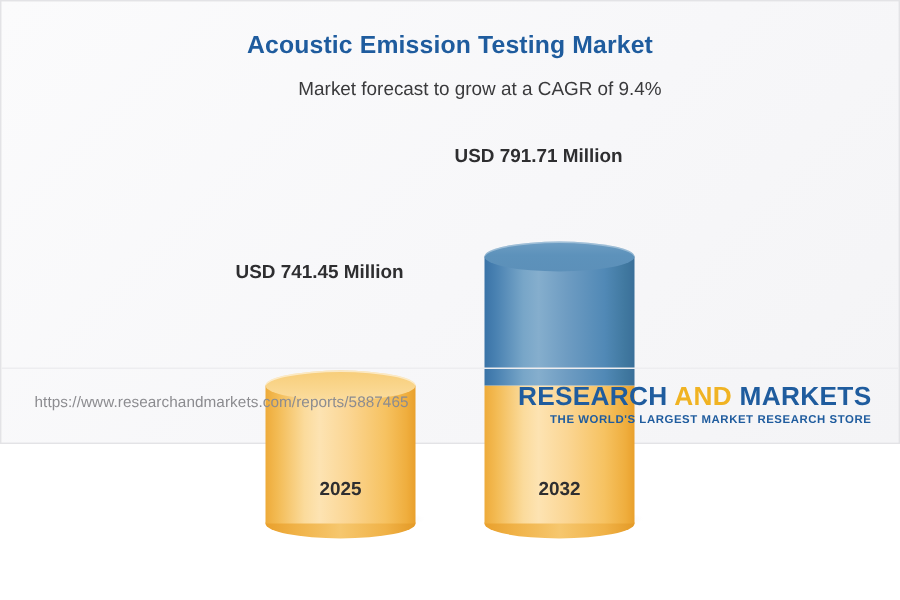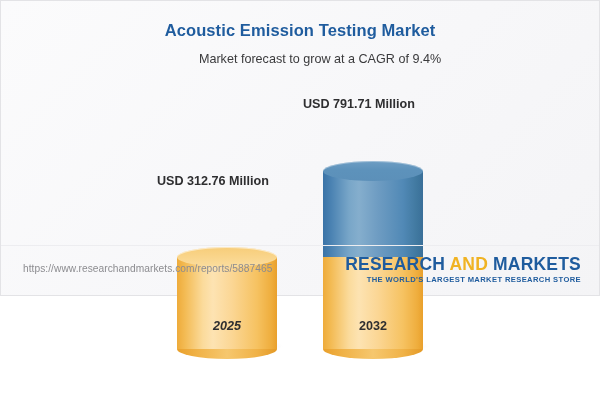--- a/index.html
+++ b/index.html
@@ -138,21 +138,21 @@
   
   .cat-label {
     position: absolute;
     top: 318px;
     font-size: 12.6px;
     font-weight: bold;
     color: #2e2e30;
     text-align: center;
     width: 100px;
   }
-  .cat-label.c0 { left: 176px; font-style: italic; }
+  .cat-label.c0 { left: 176px; }
   .cat-label.c1 { left: 322px; }
 
   
   .footer {
     position: absolute;
     left: 0;
     bottom: 0;
     width: 598px;
     height: 50px;
     border-top: 1px solid #ededf0;
@@ -216,21 +216,21 @@
       <div class="cylinder yellow" style="bottom:0; height:102px;">
         <div class="cyl-bottom" style="bottom:-10px;"></div>
         <div class="cyl-body" style="bottom:0; height:92px;"></div>
       </div>
       <div class="cylinder blue" style="bottom:92px; height:96px;">
         <div class="cyl-body" style="bottom:0; height:86px;"></div>
         <div class="cyl-top" style="bottom:76px;"></div>
       </div>
     </div>
 
-    <div class="value-label v0">USD 312.76 Million</div>
+    <div class="value-label v0">USD 741.45 Million</div>
     <div class="value-label v1">USD 791.71 Million</div>
 
     <div class="cat-label c0">2025</div>
     <div class="cat-label c1">2032</div>
   </div>
 
   <div class="footer">
     <div class="footer-url">https://www.researchandmarkets.com/reports/5887465</div>
     <div class="logo">
       <div class="logo-main"><span>RESEARCH </span><span class="logo-and">AND </span><span>MARKETS</span></div>

